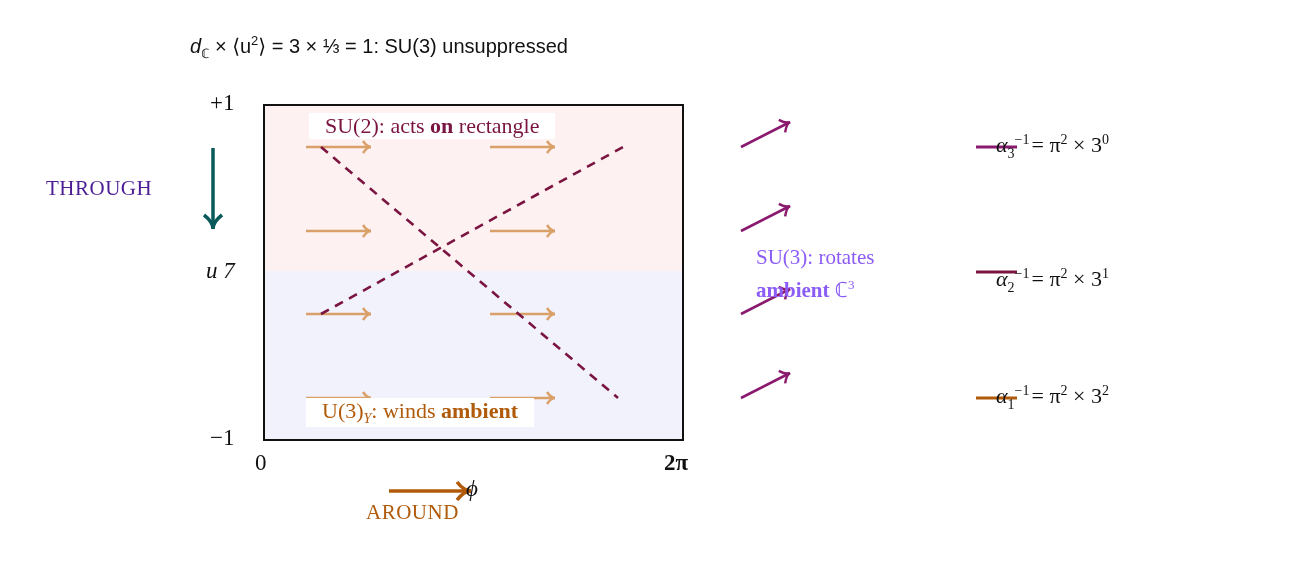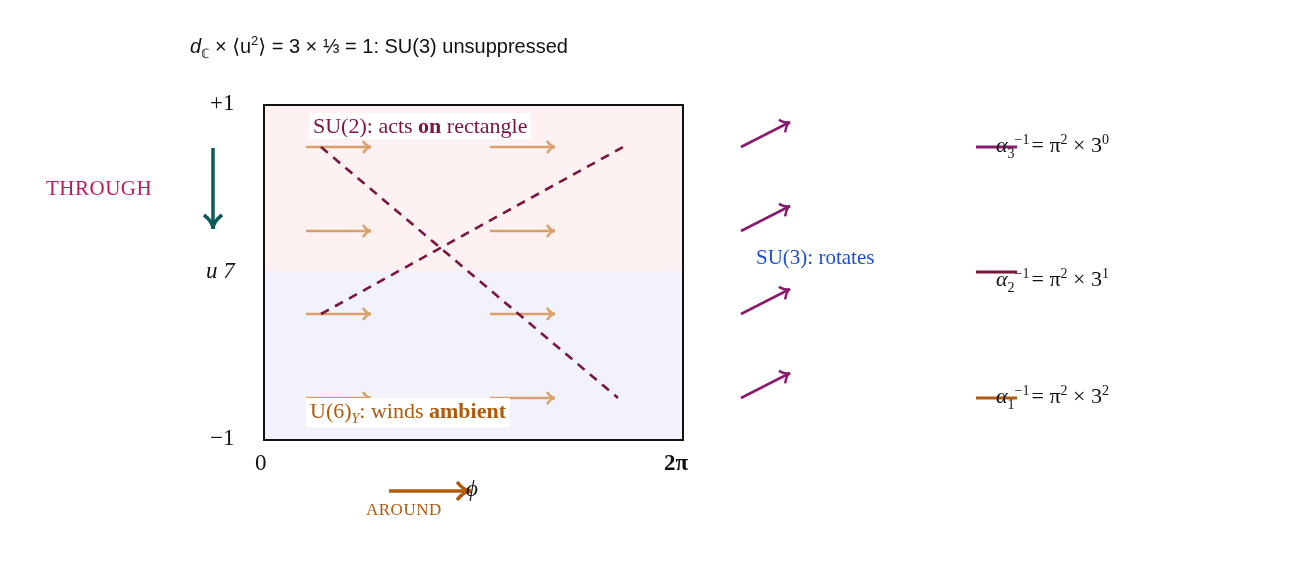--- a/index.html
+++ b/index.html
@@ -2,26 +2,26 @@
 <html><head>
 <meta charset="utf-8">
 <style>
   html, body { margin: 0; padding: 0; background: #ffffff; }
   body { width: 1295px; height: 570px; position: relative; overflow: hidden;
          font-family: "DejaVu Serif", "Liberation Serif", serif; color: #111; }
   .abs { position: absolute; white-space: nowrap; }
   svg { position: absolute; left: 0; top: 0; }
   .title { left: 190px; top: 33px; font-size: 20px; font-family: Liberation Sans, sans-serif; }
   .tick { font-size: 23px; font-family: "Liberation Serif", serif; }
-  .label-box { background: #ffffff; padding: 0 4px; font-family: "Liberation Serif", serif; font-size: 22px; }
+  .label-box { background: #ffffff; padding: 0 16px; font-family: "Liberation Serif", serif; font-size: 22px; }
   .su2 { color: #7a1440; left: 309px; top: 113px; }
   .u1 { color: #b05a0a; left: 306px; top: 398px; }
-  .through { color: #be185d; left: 46px; top: 176px; font-size: 21px; font-family: "Liberation Serif", serif; letter-spacing: 0.5px; }
-  .around { color: #b05a0a; left: 366px; top: 500px; font-size: 17px; font-family: "Liberation Serif", serif; letter-spacing: 0.5px; }
-  .su3 { color: #1d4ed8; left: 756px; top: 243px; font-size: 21px; font-family: "Liberation Serif", serif; text-align: left; line-height: 28px; }
+  .through { color: #4c1d95; left: 46px; top: 176px; font-size: 21px; font-family: "Liberation Serif", serif; letter-spacing: 0.5px; }
+  .around { color: #b05a0a; left: 366px; top: 500px; font-size: 21px; font-family: "Liberation Serif", serif; letter-spacing: 0.5px; }
+  .su3 { color: #8b5cf6; left: 756px; top: 243px; font-size: 21px; font-family: "Liberation Serif", serif; text-align: left; line-height: 28px; }
   .coupling { font-size: 22px; font-family: "Liberation Serif", serif; left: 952px; margin-left: 44px; }
   .coupling sup, .coupling sub { font-size: 14px; }
   b { font-weight: bold; }
 </style>
 </head>
 <body>
 
 <div class="abs title">
   <i>d</i><sub style="font-size:13px">ℂ</sub><span> × ⟨u</span><sup style="font-size:13px">2</sup><span>⟩ = 3 × ⅓ = 1:  SU(3) unsuppressed</span>
 </div>
@@ -83,28 +83,29 @@
 <div class="abs tick" style="left:210px; top:425px;">−1</div>
 <div class="abs tick" style="left:255px; top:450px;">0</div>
 <div class="abs tick" style="left:664px; top:450px;font-weight:bold;">2π</div>
 <div class="abs tick" style="left:466px; top:476px; font-style:italic;">ϕ</div>
 
 <div class="abs label-box su2">
   <span>SU(2):  acts </span><b>on</b><span> rectangle</span>
 </div>
 
 <div class="abs label-box u1">
-  <span>U(6)</span><sub style="font-size:14px;font-style:italic">Y</sub><span>:  winds </span><b>ambient</b>
+  <span>U(3)</span><sub style="font-size:14px;font-style:italic">Y</sub><span>:  winds </span><b>ambient</b>
 </div>
 
 <div class="abs through">THROUGH</div>
 <div class="abs around">AROUND</div>
 
 <div class="abs su3">
   <div>SU(3):  rotates</div>
+  <div><b>ambient</b><span> ℂ</span><sup style="font-size:13px">3</sup></div>
 </div>
 
 <div class="abs coupling" style="top:132px;">
   <i>α</i><sub>3</sub><sup>−1</sup><span style="margin-left:2px">= π</span><sup>2</sup><span> × 3</span><sup>0</sup>
 </div>
 <div class="abs coupling" style="top:266px;">
   <i>α</i><sub>2</sub><sup>−1</sup><span style="margin-left:2px">= π</span><sup>2</sup><span> × 3</span><sup>1</sup>
 </div>
 <div class="abs coupling" style="top:383px;">
   <i>α</i><sub>1</sub><sup>−1</sup><span style="margin-left:2px">= π</span><sup>2</sup><span> × 3</span><sup>2</sup>

